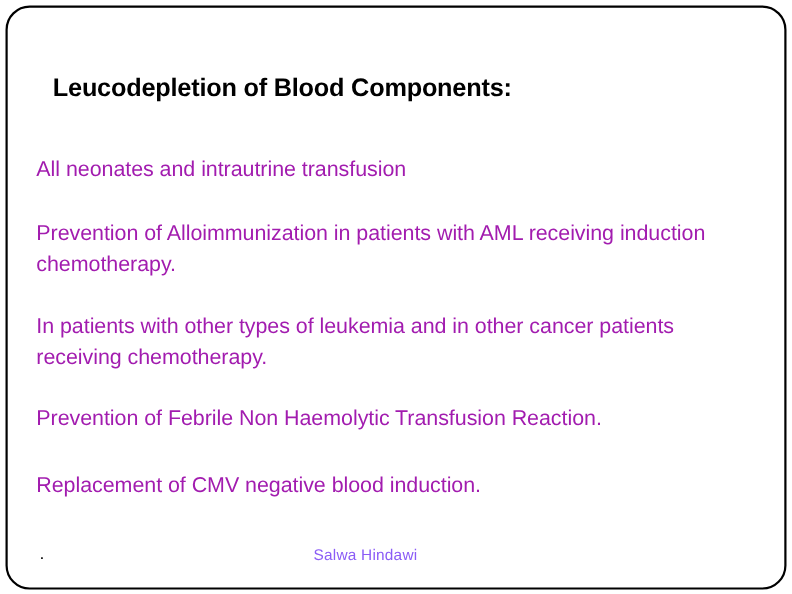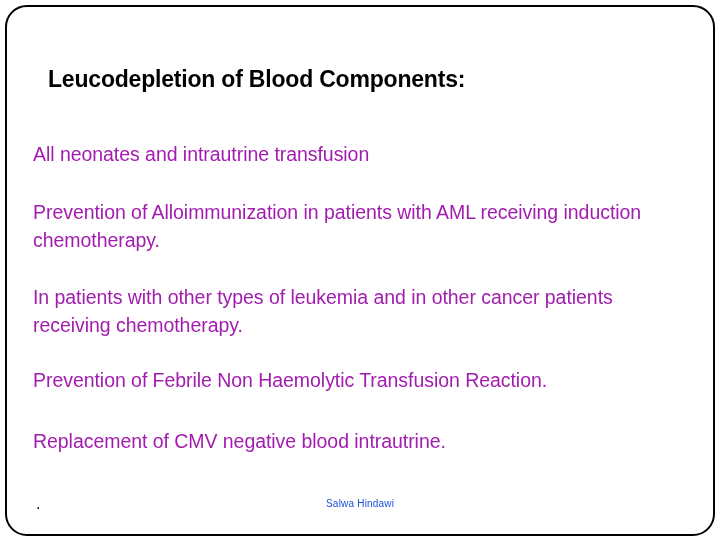--- a/index.html
+++ b/index.html
@@ -81,26 +81,25 @@
     top: 496px;
     font-size: 16px;
     color: #000000;
     line-height: 16px;
   }
 
   .footer-credit {
     position: absolute;
     left: 285px;
     top: 496px;
-    font-size: 10px;
-    color: #1d4ed8;
+    font-size: 14px;
+    color: #8b5cf6;
     line-height: 16px;
     letter-spacing: 0.2px;
     white-space: nowrap;
-    margin-left: 41px;
   }
 </style>
 </head>
 <body>
 
 <div class="slide">
 
   <div class="slide-frame"></div>
 
   <div class="content">
@@ -108,20 +107,20 @@
     <div class="slide-title">Leucodepletion of Blood Components:</div>
 
     <div class="body-block p1"> All neonates and intrautrine transfusion</div>
 
     <div class="body-block p2">Prevention of Alloimmunization in patients with AML receiving induction chemotherapy.</div>
 
     <div class="body-block p4">Prevention of Febrile Non Haemolytic Transfusion Reaction.</div>
 
     <div class="body-block p3"> In patients with other types of leukemia and in other cancer patients receiving chemotherapy.</div>
 
-    <div class="body-block p5">Replacement of CMV negative blood intrautrine.</div>
+    <div class="body-block p5">Replacement of CMV negative blood induction.</div>
 
     <div class="footer-dot">.</div>
 
     <div class="footer-credit">Salwa Hindawi</div>
 
   </div>
 </div>
 
 </body></html>

